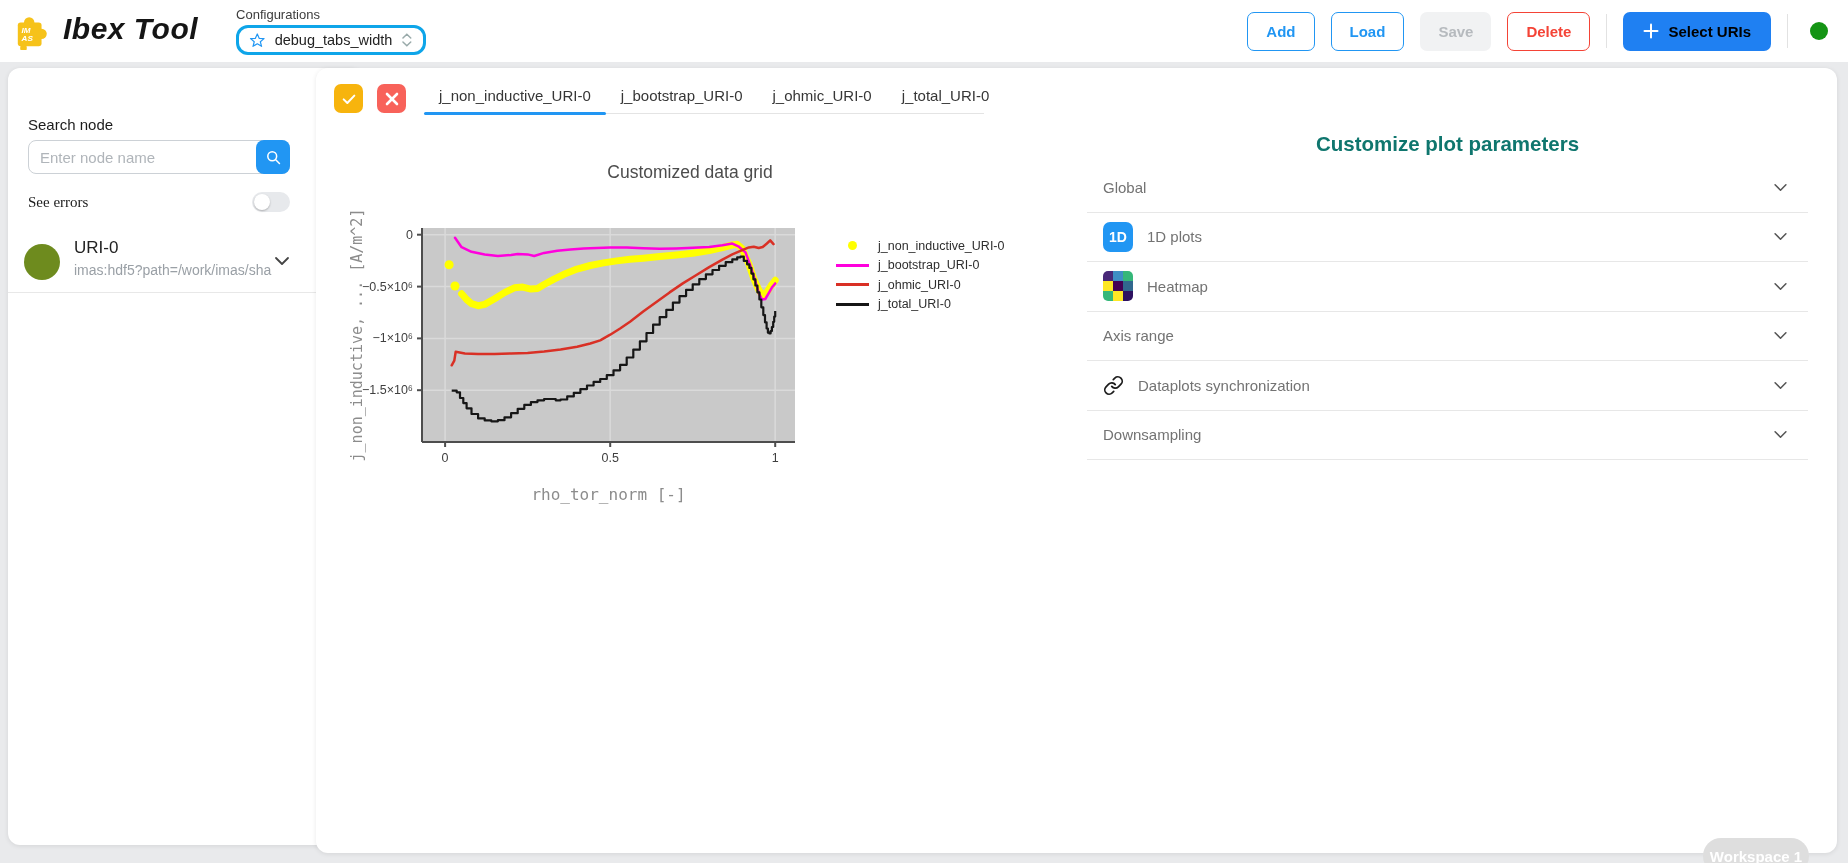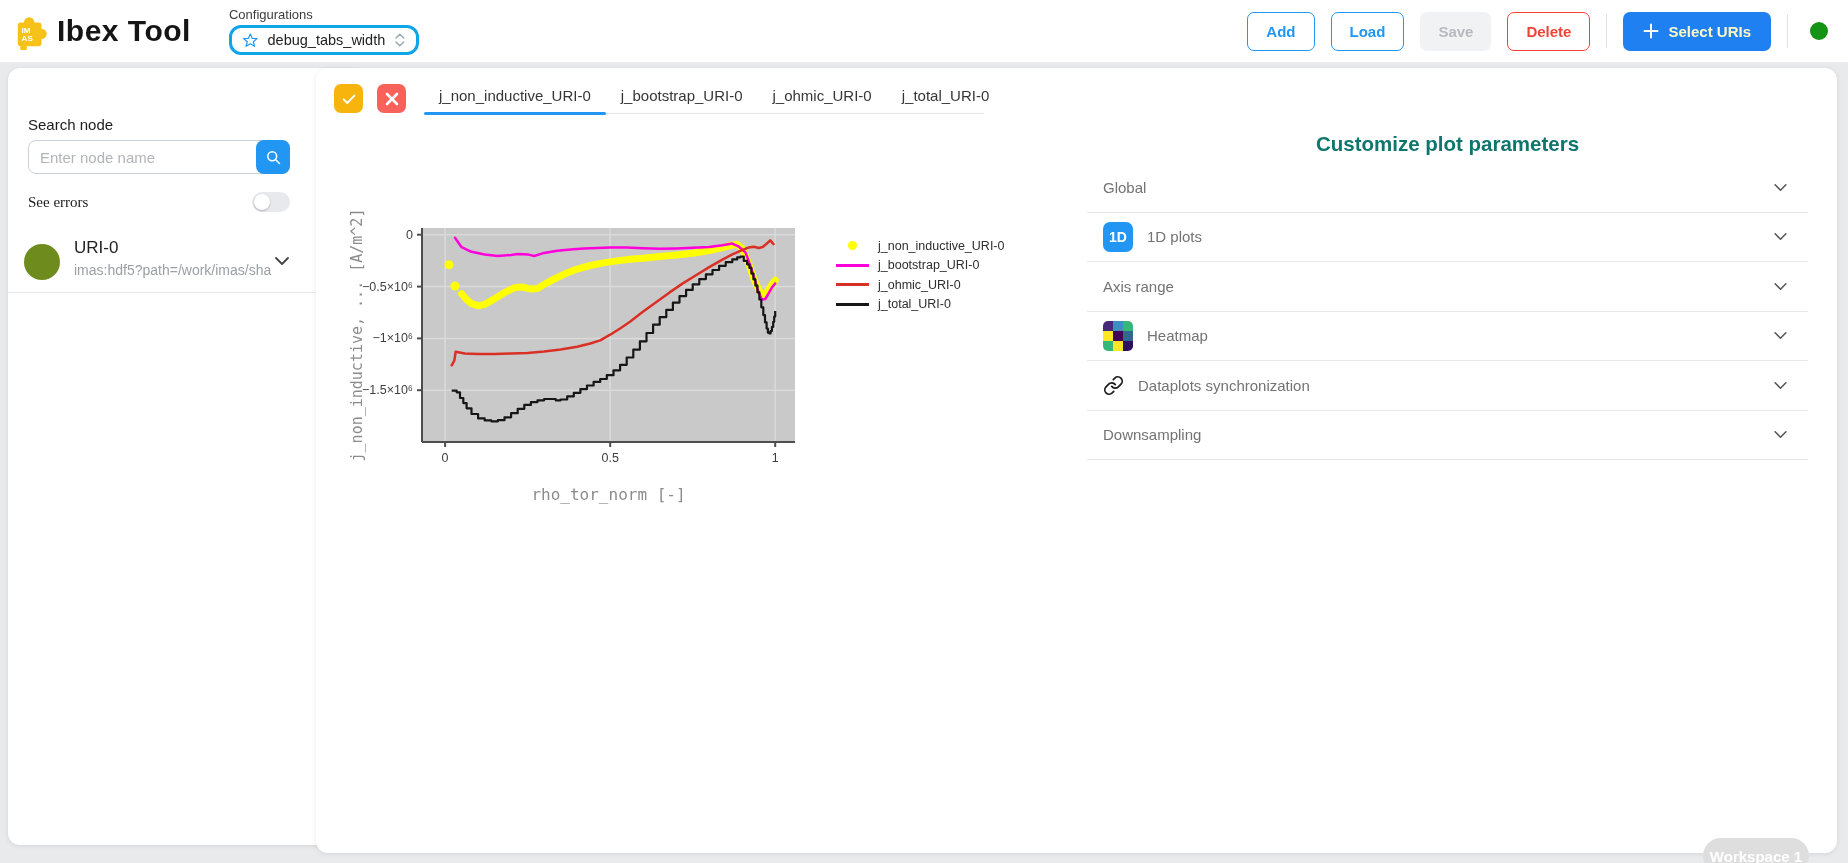--- a/index.html
+++ b/index.html
@@ -3,34 +3,34 @@
 <meta charset="utf-8">
 <style>
   * { margin:0; padding:0; box-sizing:border-box; }
   html,body { width:1848px; height:863px; overflow:hidden; background:#e9eaec;
               font-family:"Liberation Sans", sans-serif; }
   body { position:relative; }
 
   
   .topbar { position:absolute; left:0; top:0; width:1848px; height:62px; background:#fff;
             display:flex; align-items:center; padding:0 14px; }
-  .logo-group { display:flex; align-items:center; gap:5px; }
+  .logo-group { display:flex; gap:11px;font-style:italic; }
   .app-title { font-size:30px; font-weight:800; color:#151515; letter-spacing:.5px; }
   .config-group { margin-left:38px; }
   .config-label { font-size:13px; color:#3c3c3c; margin-bottom:3px; }
   .config-select { width:190px; height:30px; border:3px solid #0ea5e9; border-radius:12px;
                    background:#fff; display:flex; align-items:center; gap:9px; padding:0 10px; cursor:pointer; }
   .config-value { font-size:14.5px; color:#222; flex:1; }
   .header-actions { margin-left:auto; display:flex; align-items:center; gap:16px; }
   .btn { height:39px; padding:0 18px; border-radius:7px; font-size:15px; font-weight:600;
          background:#fff; border:none; cursor:pointer; font-family:inherit; }
   .btn-outline-blue { border:1.5px solid #2196f3; color:#2196f3; }
   .btn-disabled { background:#f1f2f3; color:#b6babe; cursor:default; }
   .btn-outline-red { border:1.5px solid #f44336; color:#f44336; }
-  .btn-primary { background:#1f80f2; color:#fef9c3; display:flex; align-items:center; gap:9px; padding:0 20px; }
+  .btn-primary { background:#1f80f2; color:#000000; display:flex; align-items:center; gap:9px; padding:0 20px; }
   .vdivider { width:1px; height:34px; background:#e2e2e2; }
   .status-dot { width:18px; height:18px; border-radius:50%; margin:0 6px; }
 
   
   .card { position:absolute; background:#fff; border-radius:12px; box-shadow:0 1px 5px rgba(0,0,0,.09); }
   .sidebar-card { left:8px; top:68px; width:354px; height:777px; }
   .main-card { left:316px; top:68px; width:1521px; height:785px; }
 
   
   .collapse-btn { position:absolute; right:10px; top:20px; width:30px; height:28px; border-radius:8px;
@@ -197,20 +197,21 @@
   </button>
 
   <div class="tabs-underline"></div>
   <div class="tabs">
     <div class="tab active">j_non_inductive_URI-0</div>
     <div class="tab">j_bootstrap_URI-0</div>
     <div class="tab">j_ohmic_URI-0</div>
     <div class="tab">j_total_URI-0</div>
   </div>
 
+  <div class="chart-title">Customized data grid</div>
   <svg id="plot-svg" width="720" height="360">
       <rect x="76" y="68" width="373" height="214" fill="#c9c9c9"></rect>
       <line x1="99.1" y1="68" x2="99.1" y2="282" stroke="#dadada" stroke-width="1.5"></line>
       <line x1="264.2" y1="68" x2="264.2" y2="282" stroke="#dadada" stroke-width="1.5"></line>
       <line x1="429.2" y1="68" x2="429.2" y2="282" stroke="#dadada" stroke-width="1.5"></line>
       <line x1="76" y1="74.7" x2="449" y2="74.7" stroke="#dadada" stroke-width="1.5"></line>
       <line x1="76" y1="126.6" x2="449" y2="126.6" stroke="#dadada" stroke-width="1.5"></line>
       <line x1="76" y1="178.4" x2="449" y2="178.4" stroke="#dadada" stroke-width="1.5"></line>
       <line x1="76" y1="230.2" x2="449" y2="230.2" stroke="#dadada" stroke-width="1.5"></line>
       <circle cx="103.1" cy="104.8" r="4.55" fill="#ffff00"></circle>
@@ -278,45 +279,45 @@
 
     <div class="param-row">
       <span class="icon-1d">1D</span>
       <span class="param-label">1D plots</span>
       <svg class="row-chevron" width="15" height="9" viewBox="0 0 16 10">
         <polyline points="2,2 8,8 14,2" fill="none" stroke="#555" stroke-width="1.7" stroke-linecap="round" stroke-linejoin="round"></polyline>
       </svg>
     </div>
 
     <div class="param-row">
-      <span class="param-label">Axis range</span>
-      <svg class="row-chevron" width="15" height="9" viewBox="0 0 16 10">
-        <polyline points="2,2 8,8 14,2" fill="none" stroke="#555" stroke-width="1.7" stroke-linecap="round" stroke-linejoin="round"></polyline>
-      </svg>
-    </div>
-
-    <div class="param-row">
       <span class="icon-heatmap">
         <span class="hm1"></span>
           <span class="hm2"></span>
           <span class="hm3"></span>
         <span class="hm4"></span>
           <span class="hm5"></span>
           <span class="hm6"></span>
         <span class="hm7"></span>
           <span class="hm8"></span>
           <span class="hm9"></span>
       </span>
       <span class="param-label">Heatmap</span>
       <svg class="row-chevron" width="15" height="9" viewBox="0 0 16 10">
         <polyline points="2,2 8,8 14,2" fill="none" stroke="#555" stroke-width="1.7" stroke-linecap="round" stroke-linejoin="round"></polyline>
       </svg>
     </div>
 
     <div class="param-row">
+      <span class="param-label">Axis range</span>
+      <svg class="row-chevron" width="15" height="9" viewBox="0 0 16 10">
+        <polyline points="2,2 8,8 14,2" fill="none" stroke="#555" stroke-width="1.7" stroke-linecap="round" stroke-linejoin="round"></polyline>
+      </svg>
+    </div>
+
+    <div class="param-row">
       <svg width="21" height="21" viewBox="0 0 24 24">
         <path d="M10 13a5 5 0 0 0 7.54.54l3-3a5 5 0 0 0-7.07-7.07l-1.72 1.71" fill="none" stroke="#1c1c1c" stroke-width="2" stroke-linecap="round" stroke-linejoin="round"></path>
         <path d="M14 11a5 5 0 0 0-7.54-.54l-3 3a5 5 0 0 0 7.07 7.07l1.71-1.71" fill="none" stroke="#1c1c1c" stroke-width="2" stroke-linecap="round" stroke-linejoin="round"></path>
       </svg>
       <span class="param-label">Dataplots synchronization</span>
       <svg class="row-chevron" width="15" height="9" viewBox="0 0 16 10">
         <polyline points="2,2 8,8 14,2" fill="none" stroke="#555" stroke-width="1.7" stroke-linecap="round" stroke-linejoin="round"></polyline>
       </svg>
     </div>
 

